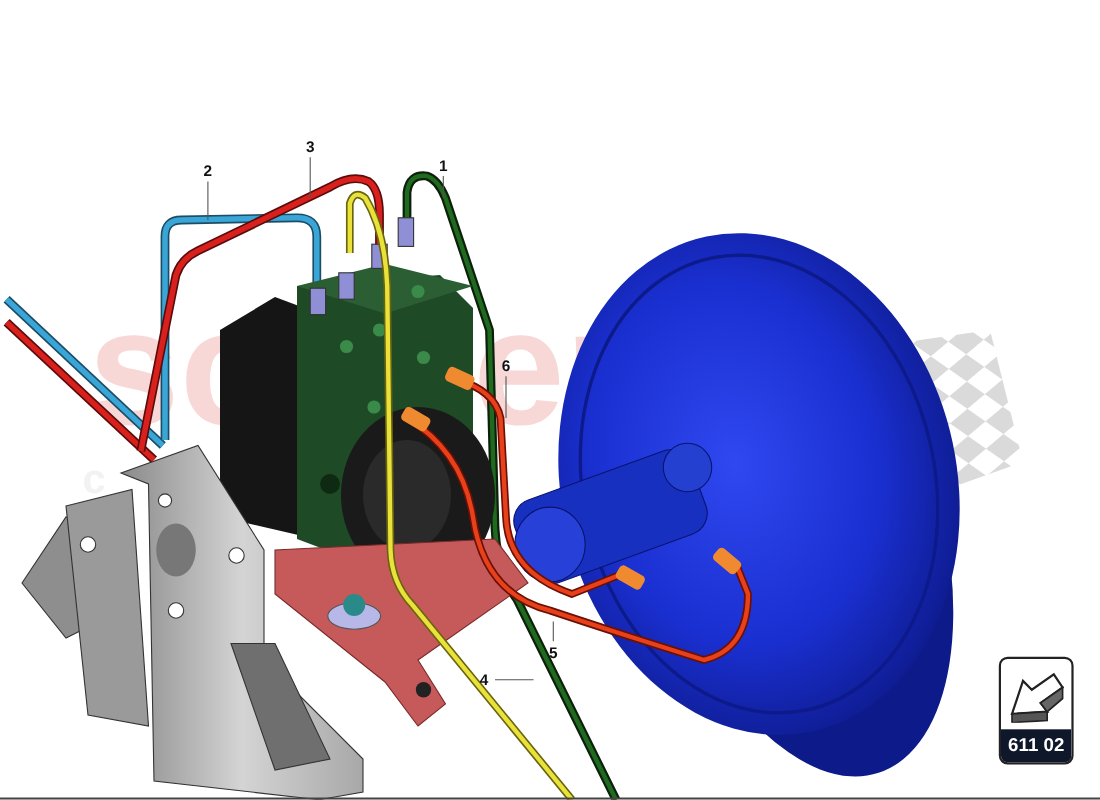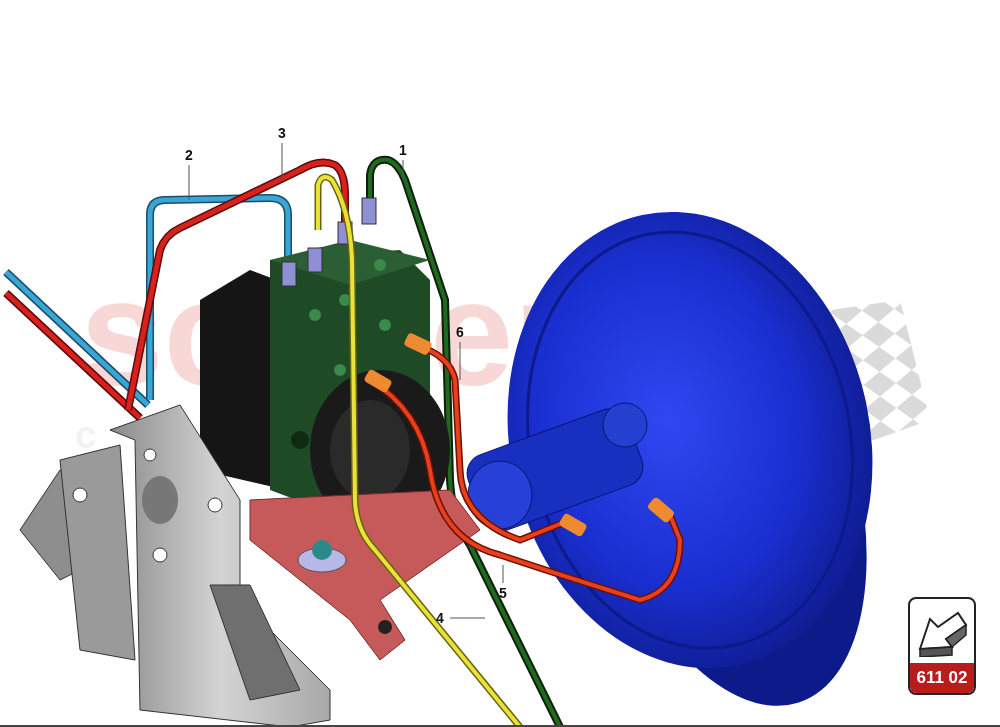--- a/index.html
+++ b/index.html
@@ -4,21 +4,21 @@
   <style>
     html, body { margin: 0; padding: 0; background: #ffffff; }
     body { width: 1000px; height: 727px; overflow: hidden; position: relative;
            font-family: "Liberation Sans", sans-serif; }
     #canvas { position: absolute; left: 0; top: 0; width: 1000px; height: 727px; }
     .callout { position: absolute; font-family: "Liberation Sans", sans-serif;
                font-weight: bold; font-size: 14px; color: #111; transform: translate(-50%, -50%); }
     .badge { position: absolute; left: 908px; top: 597px; width: 68px; height: 98px;
              border: 2px solid #222; border-radius: 8px; background: #fff; overflow: hidden; box-sizing: border-box; }
     .badge-code { position: absolute; left: 0; bottom: 0; width: 100%; height: 30px;
-                  background: #b91c1c; color: #fff; font-weight: bold; font-size: 17px;
+                  background: #0f172a; color: #fff; font-weight: bold; font-size: 17px;
                   line-height: 30px; text-align: center; font-family: "Liberation Sans", sans-serif; }
     .badge-icon { position: absolute; left: 6px; top: 6px; width: 54px; height: 52px; }
     .bottom-rule { position: absolute; left: 0; top: 725px; width: 1000px; height: 2px; background: #444; }
   </style>
 </head>
 <body>
 
 <svg id="canvas" viewBox="0 0 1000 727" xmlns="http://www.w3.org/2000/svg">
   <defs>
     <radialGradient id="boosterGrad" cx="45%" cy="45%" r="60%">

